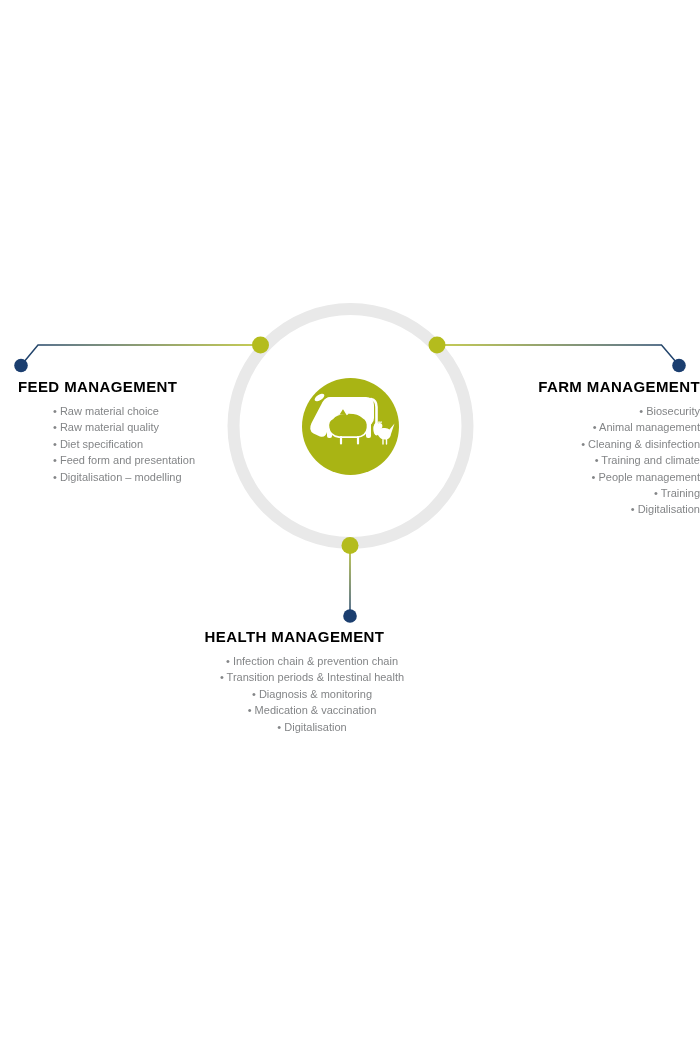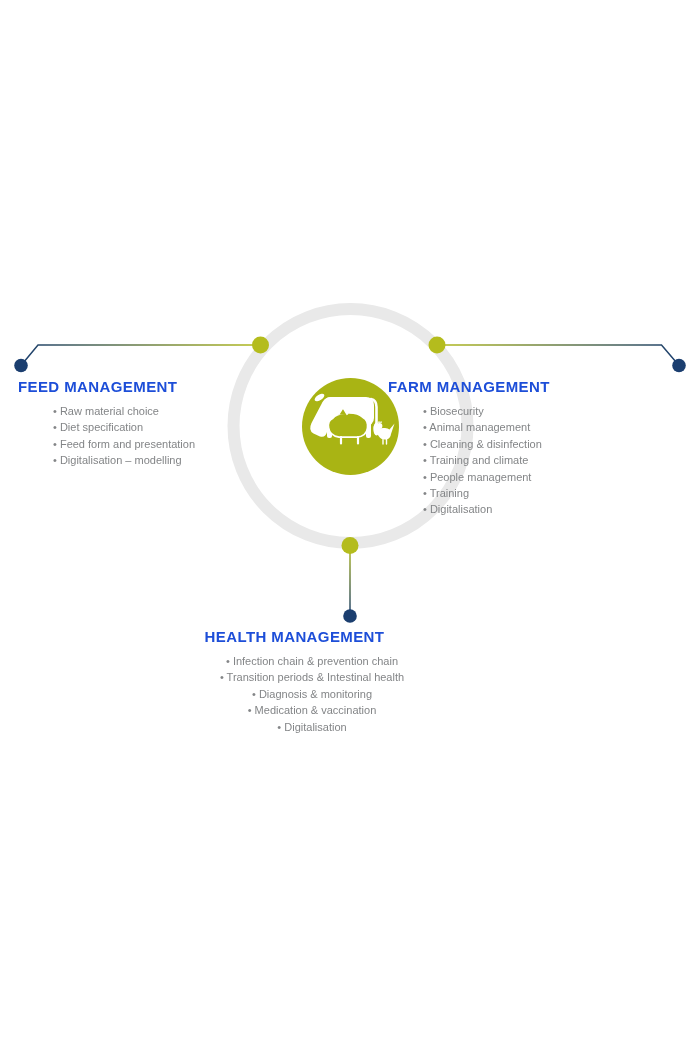--- a/index.html
+++ b/index.html
@@ -15,33 +15,33 @@
     position: absolute;
     left: 0; top: 0;
     width: 700px; height: 1050px;
     display: block;
   }
   .panel { position: absolute; }
   .panel-title {
     margin: 0;
     font-size: 15px;
     font-weight: 700;
-    color: #1d4ed8;
+    color: #000000;
     letter-spacing: 0.4px;
     line-height: 14px;
   }
   .panel-list {
     margin-top: 9px;
     font-size: 11px;
     line-height: 16.4px;
     color: #838587;
     margin-left: 35px;
   }
   .panel-feed   { left: 18px;  top: 380px; width: 300px; text-align: left; }
-  .panel-farm   { right: 12px; top: 380px; width: 300px; }
+  .panel-farm   { right: 0; top: 380px; width: 300px; text-align: right; }
   .panel-health { left: 0;     top: 630px; width: 589px; text-align: center; }
 </style>
 </head>
 <body>
 
 <div class="stage">
 
   <svg class="overlay" viewBox="0 0 700 1050" xmlns="http://www.w3.org/2000/svg">
     <defs>
       <linearGradient id="gradLeft" gradientUnits="userSpaceOnUse" x1="21" y1="345" x2="260" y2="345">
@@ -102,20 +102,21 @@
         <path d="M377.8 428.5 Q376 433 379 436.5 Q381 440 386 439.5 Q390.5 438.8 391 434 L394.5 423.5 L389.5 429.5 Q387.5 427.5 383.5 428 Q380 428.2 377.8 428.5 Z"></path>
         <path d="M383 439.5 L383 444 M386.5 439.3 L386.5 444" stroke="#ffffff" stroke-width="1.4" fill="none" stroke-linecap="round"></path>
       </g>
     </g>
   </svg>
 
   <section class="panel panel-feed">
     <h2 class="panel-title">FEED MANAGEMENT</h2>
     <div class="panel-list">
         <div class="list-item">• Raw material choice</div>
+        <div class="list-item">• Raw material quality</div>
         <div class="list-item">• Diet specification</div>
         <div class="list-item">• Feed form and presentation</div>
         <div class="list-item">• Digitalisation – modelling</div>
       </div>
   </section>
 
   <section class="panel panel-farm">
     <h2 class="panel-title">FARM MANAGEMENT</h2>
     <div class="panel-list">
         <div class="list-item">• Biosecurity</div>

